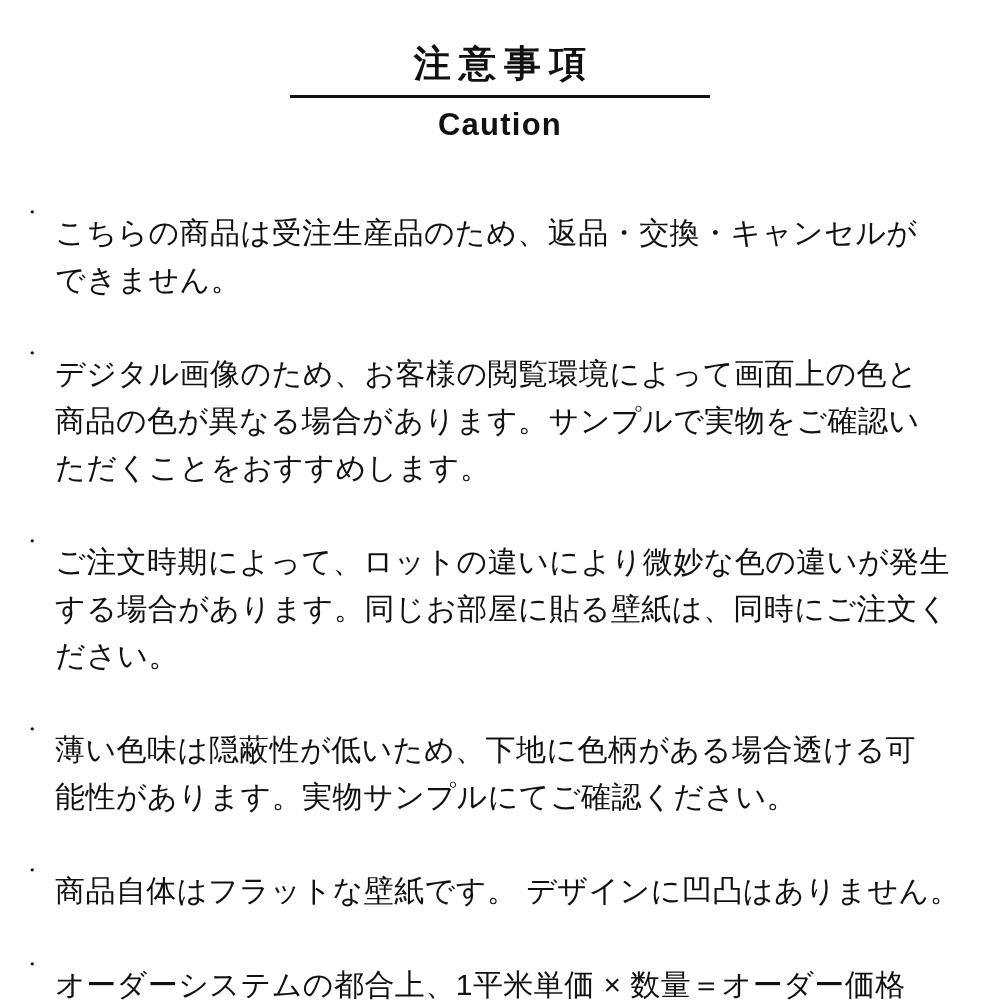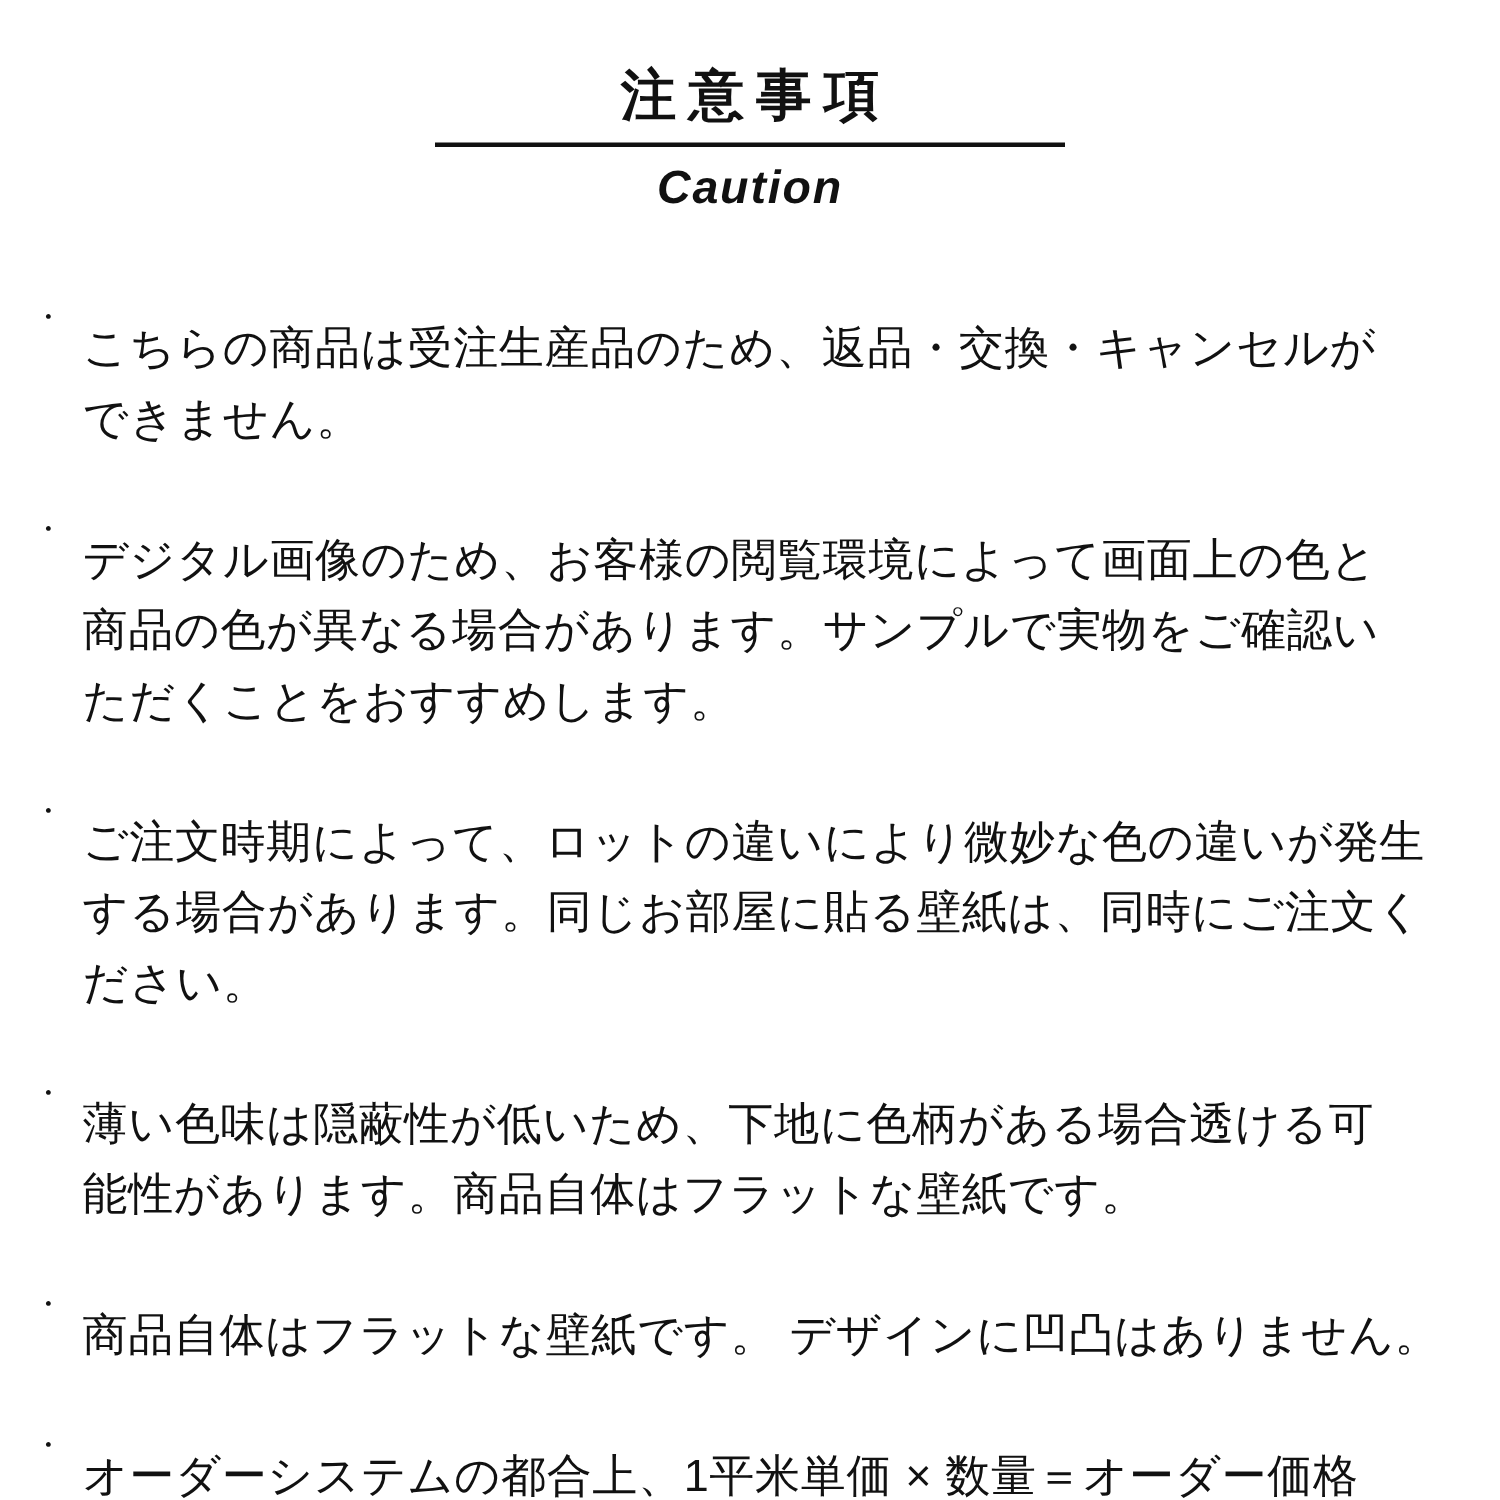--- a/index.html
+++ b/index.html
@@ -28,21 +28,20 @@
     line-height: 1.3;
   }
   .divider {
     width: 420px;
     height: 3px;
     background: #111111;
     margin: 7px auto 8px auto;
   }
   .subtitle {
     font-size: 31px;
-    font-style: italic;
     font-weight: 600;
     letter-spacing: 0.04em;
     color: #111111;
     line-height: 1.2;
   }
   .caution-list {
     margin-top: 46px;
     padding-left: 22px;
     padding-right: 20px;
     list-style: none;
@@ -99,21 +98,21 @@
     <li class="caution-item">
       <span class="bullet">・</span>
       <span class="caution-text">ご注文時期によって、ロットの違いにより微妙な色の違いが発生
 する場合があります。同じお部屋に貼る壁紙は、同時にご注文く
 ださい。</span>
     </li>
 
     <li class="caution-item">
       <span class="bullet">・</span>
       <span class="caution-text">薄い色味は隠蔽性が低いため、下地に色柄がある場合透ける可
-能性があります。商品自体はフラットな壁紙です。</span>
+能性があります。実物サンプルにてご確認ください。</span>
     </li>
 
     <li class="caution-item">
       <span class="bullet">・</span>
       <span class="caution-text">商品自体はフラットな壁紙です。 デザインに凹凸はありません。</span>
     </li>
 
     <li class="caution-item">
       <span class="bullet">・</span>
       <span class="caution-text">オーダーシステムの都合上、1平米単価 × 数量＝オーダー価格

